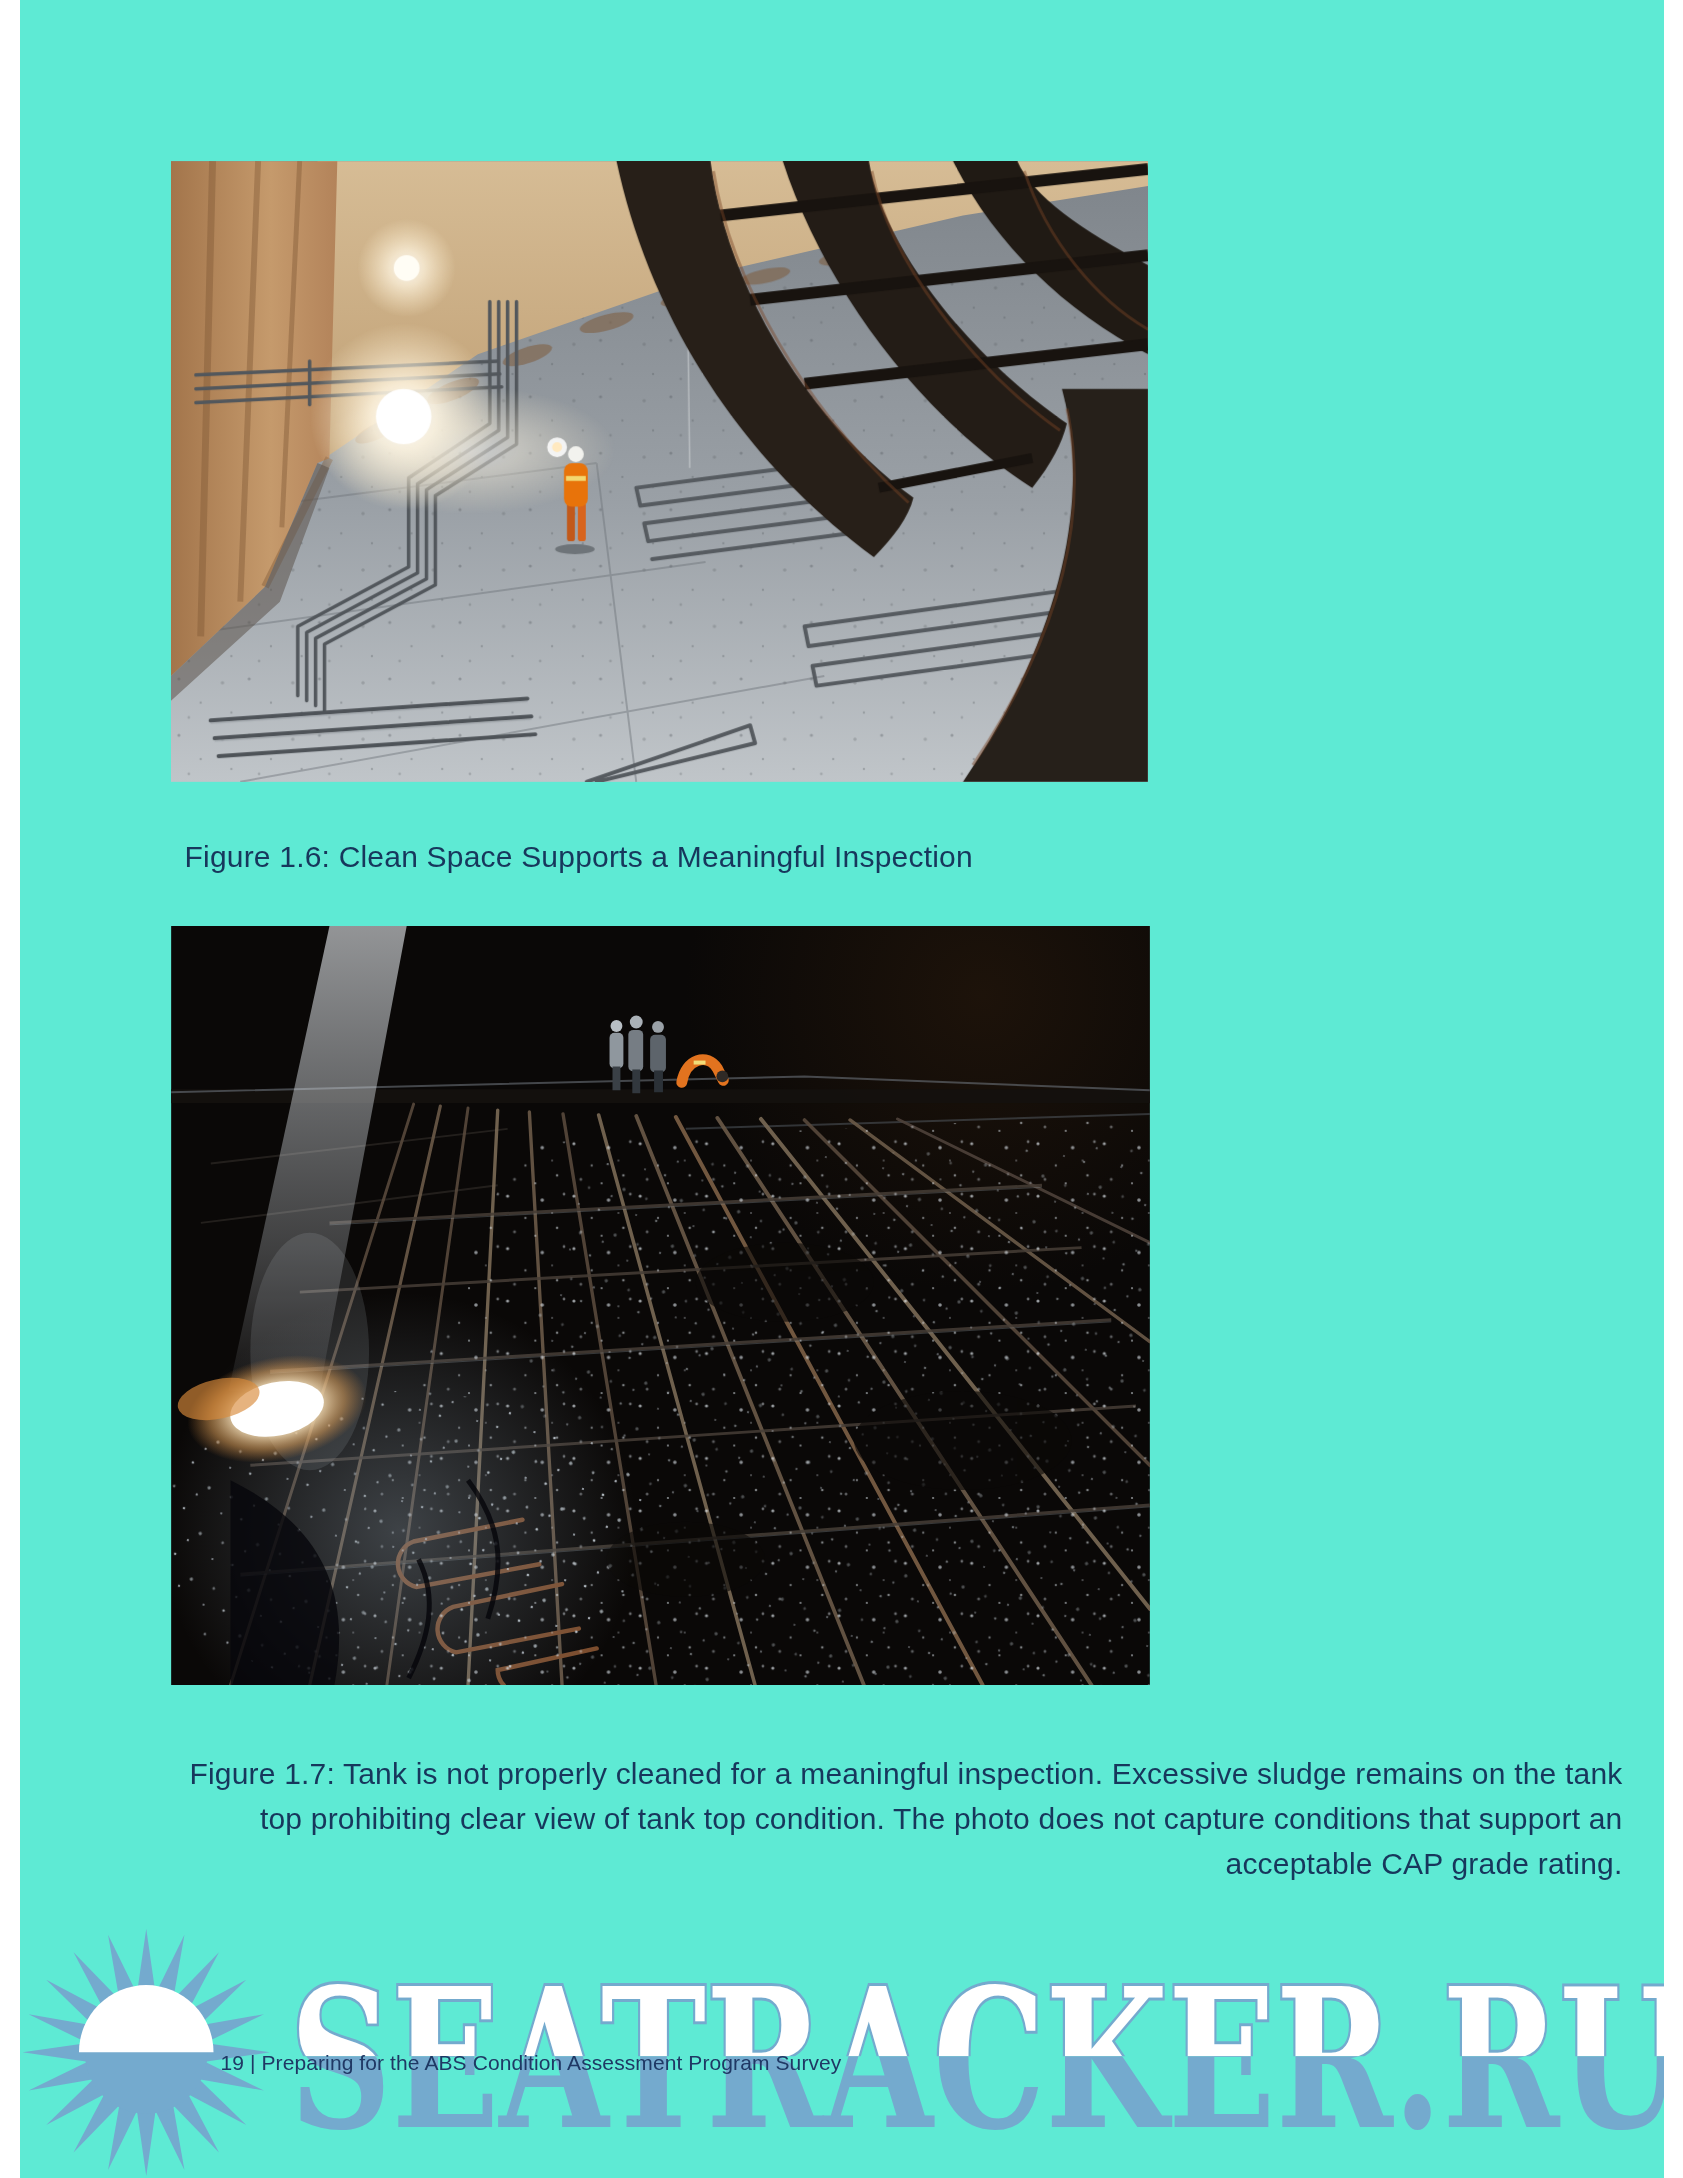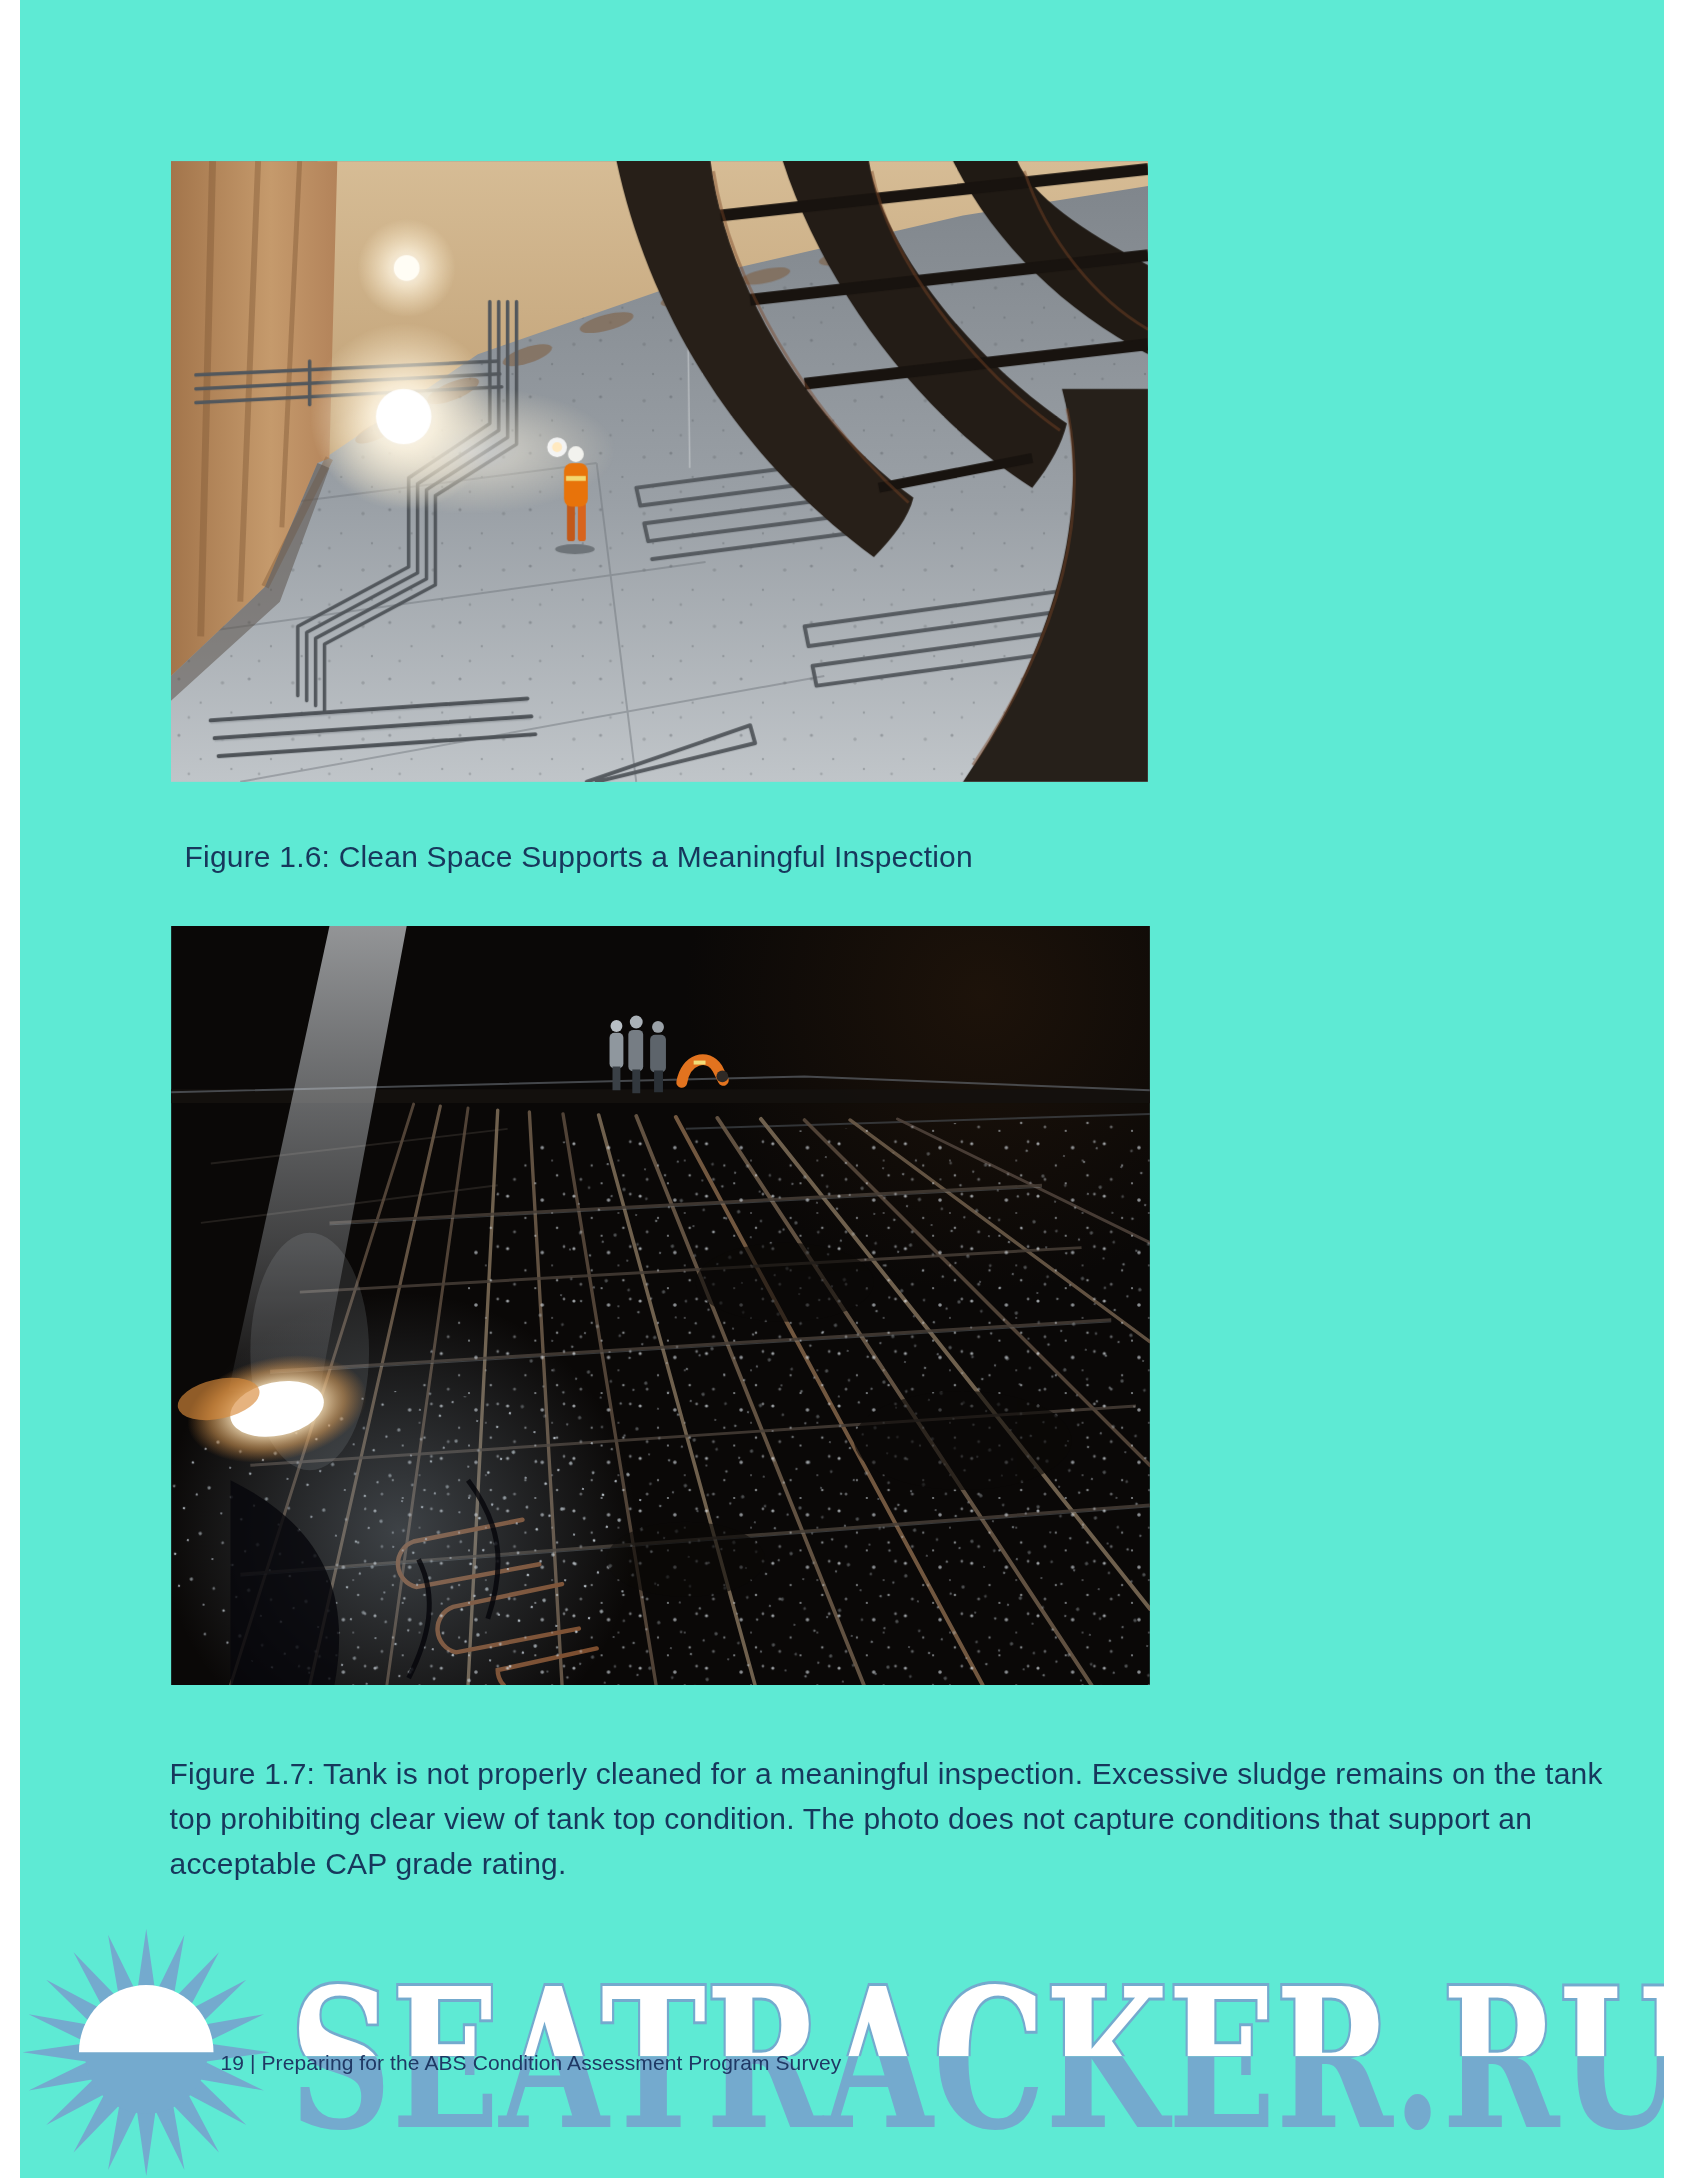--- a/index.html
+++ b/index.html
@@ -8,21 +8,21 @@
     font-family:"Liberation Sans", sans-serif;overflow:hidden;margin:0 auto;
   }
   .photo{position:absolute;display:block;}
   .photo-1{left:151px;top:161px;}
   .photo-2{left:151px;top:926px;}
   .caption{
     position:absolute;color:#17375C;font-size:30px;line-height:45px;
     letter-spacing:0.2px;
   }
   .caption-1{left:165px;top:804px;width:1089px;}
-  .caption-2{left:150px;top:1721px;width:1453px;}
+  .caption-2{left:150px;top:1721px;width:1453px;text-align:right;}
   .watermark{position:absolute;left:0;top:1901px;z-index:1;}
   .page-footer{
     position:absolute;left:201px;top:2051px;z-index:2;
     color:#1F3864;font-size:21px;font-weight:normal;letter-spacing:0.1px;
     white-space:nowrap;
   }
 </style>
 </head>
 <body>
 

